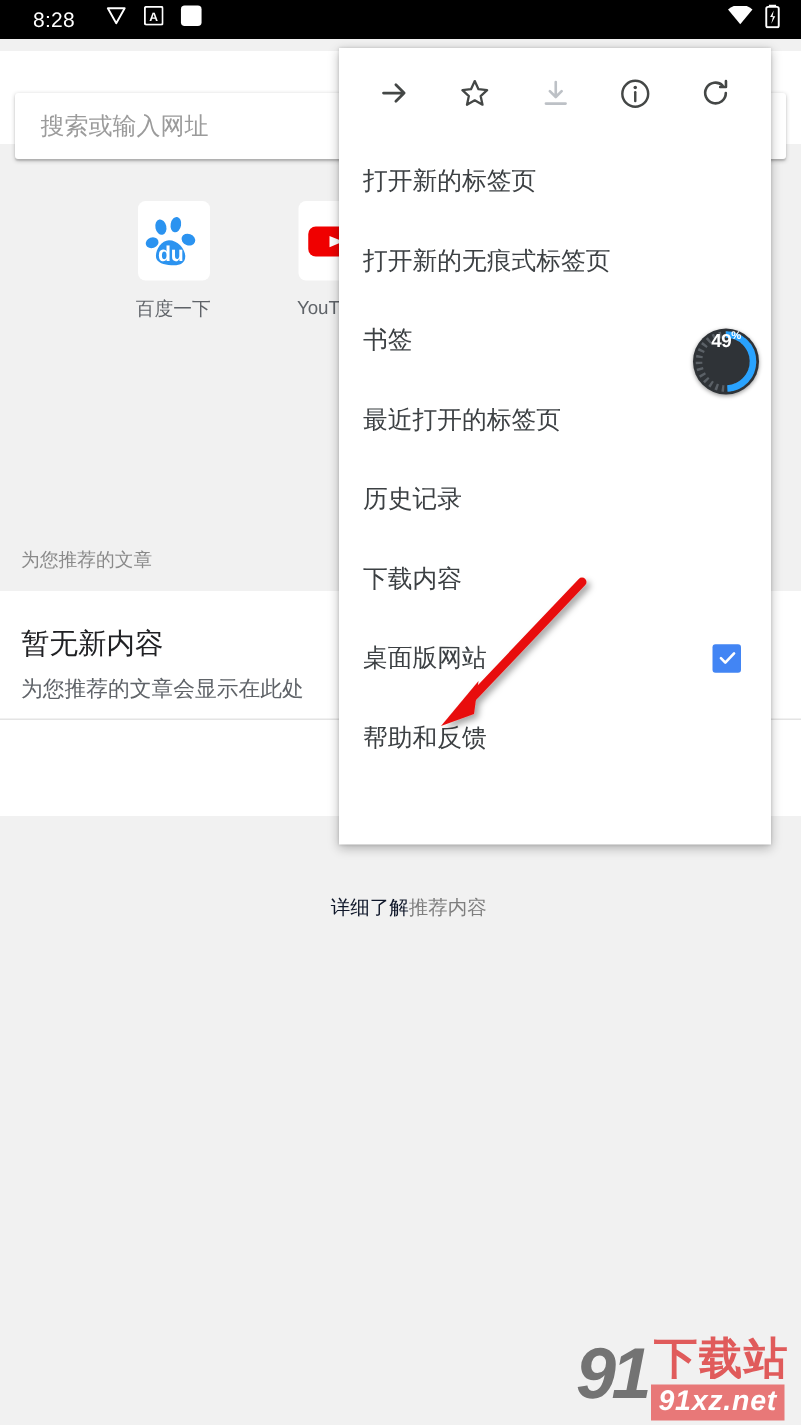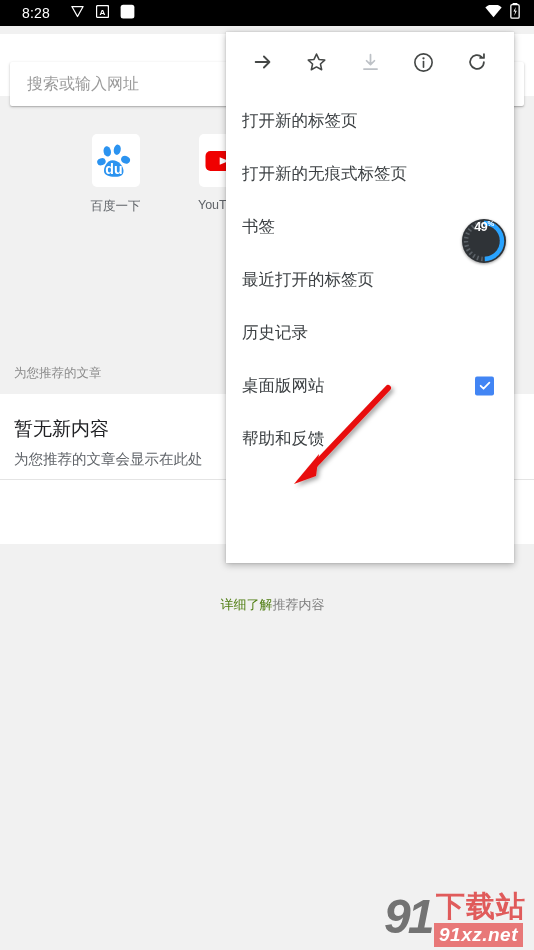--- a/index.html
+++ b/index.html
@@ -57,21 +57,21 @@
     background:#fff;
   }
   .ac-title { position:absolute; top:22px; left:14px; font-size:19px; color:#202124; }
   .ac-sub   { position:absolute; top:56px; left:14px; font-size:14.5px; color:#5f6368; }
   .ac-divider { position:absolute; top:85px; left:0; width:534px; height:1px; background:#e4e4e4; }
 
   .footer-bottom { position:absolute; top:518px; left:0; width:534px; height:406px; background:#f1f1f1; }
   .learn-more {
     position:absolute; top:570px; left:0; width:534px; text-align:center; font-size:13px;
   }
-  .learn-more .lk { color:#4d7c0f;margin-left:11px; }
+  .learn-more .lk { color:#0f172a;margin-left:11px; }
   .learn-more .gr { color:#7e7e7e; }
 
   
   .menu {
     position:absolute; top:32px; left:226px; width:288px; height:531px;
     background:#fff;
     box-shadow:0 2px 7px rgba(0,0,0,.28), 0 0 2px rgba(0,0,0,.14);
   }
   .menu-iconrow {
     display:flex; align-items:center; justify-content:space-between;
@@ -262,20 +262,23 @@
       <div class="menu-item">
         <span class="menu-item-label">书签</span>
       </div>
       <div class="menu-item">
         <span class="menu-item-label">最近打开的标签页</span>
       </div>
       <div class="menu-item">
         <span class="menu-item-label">历史记录</span>
       </div>
       <div class="menu-item">
+        <span class="menu-item-label">下载内容</span>
+      </div>
+      <div class="menu-item">
         <span class="menu-item-label">桌面版网站</span>
         <span class="menu-check">
           <svg width="14" height="14" viewBox="0 0 24 24">
               <path d="M4.5 12.5l5 5L19.5 7" fill="none" stroke="#fff" stroke-width="3" stroke-linecap="round" stroke-linejoin="round"></path>
             </svg>
         </span>
       </div>
       <div class="menu-item">
         <span class="menu-item-label">帮助和反馈</span>
       </div>

